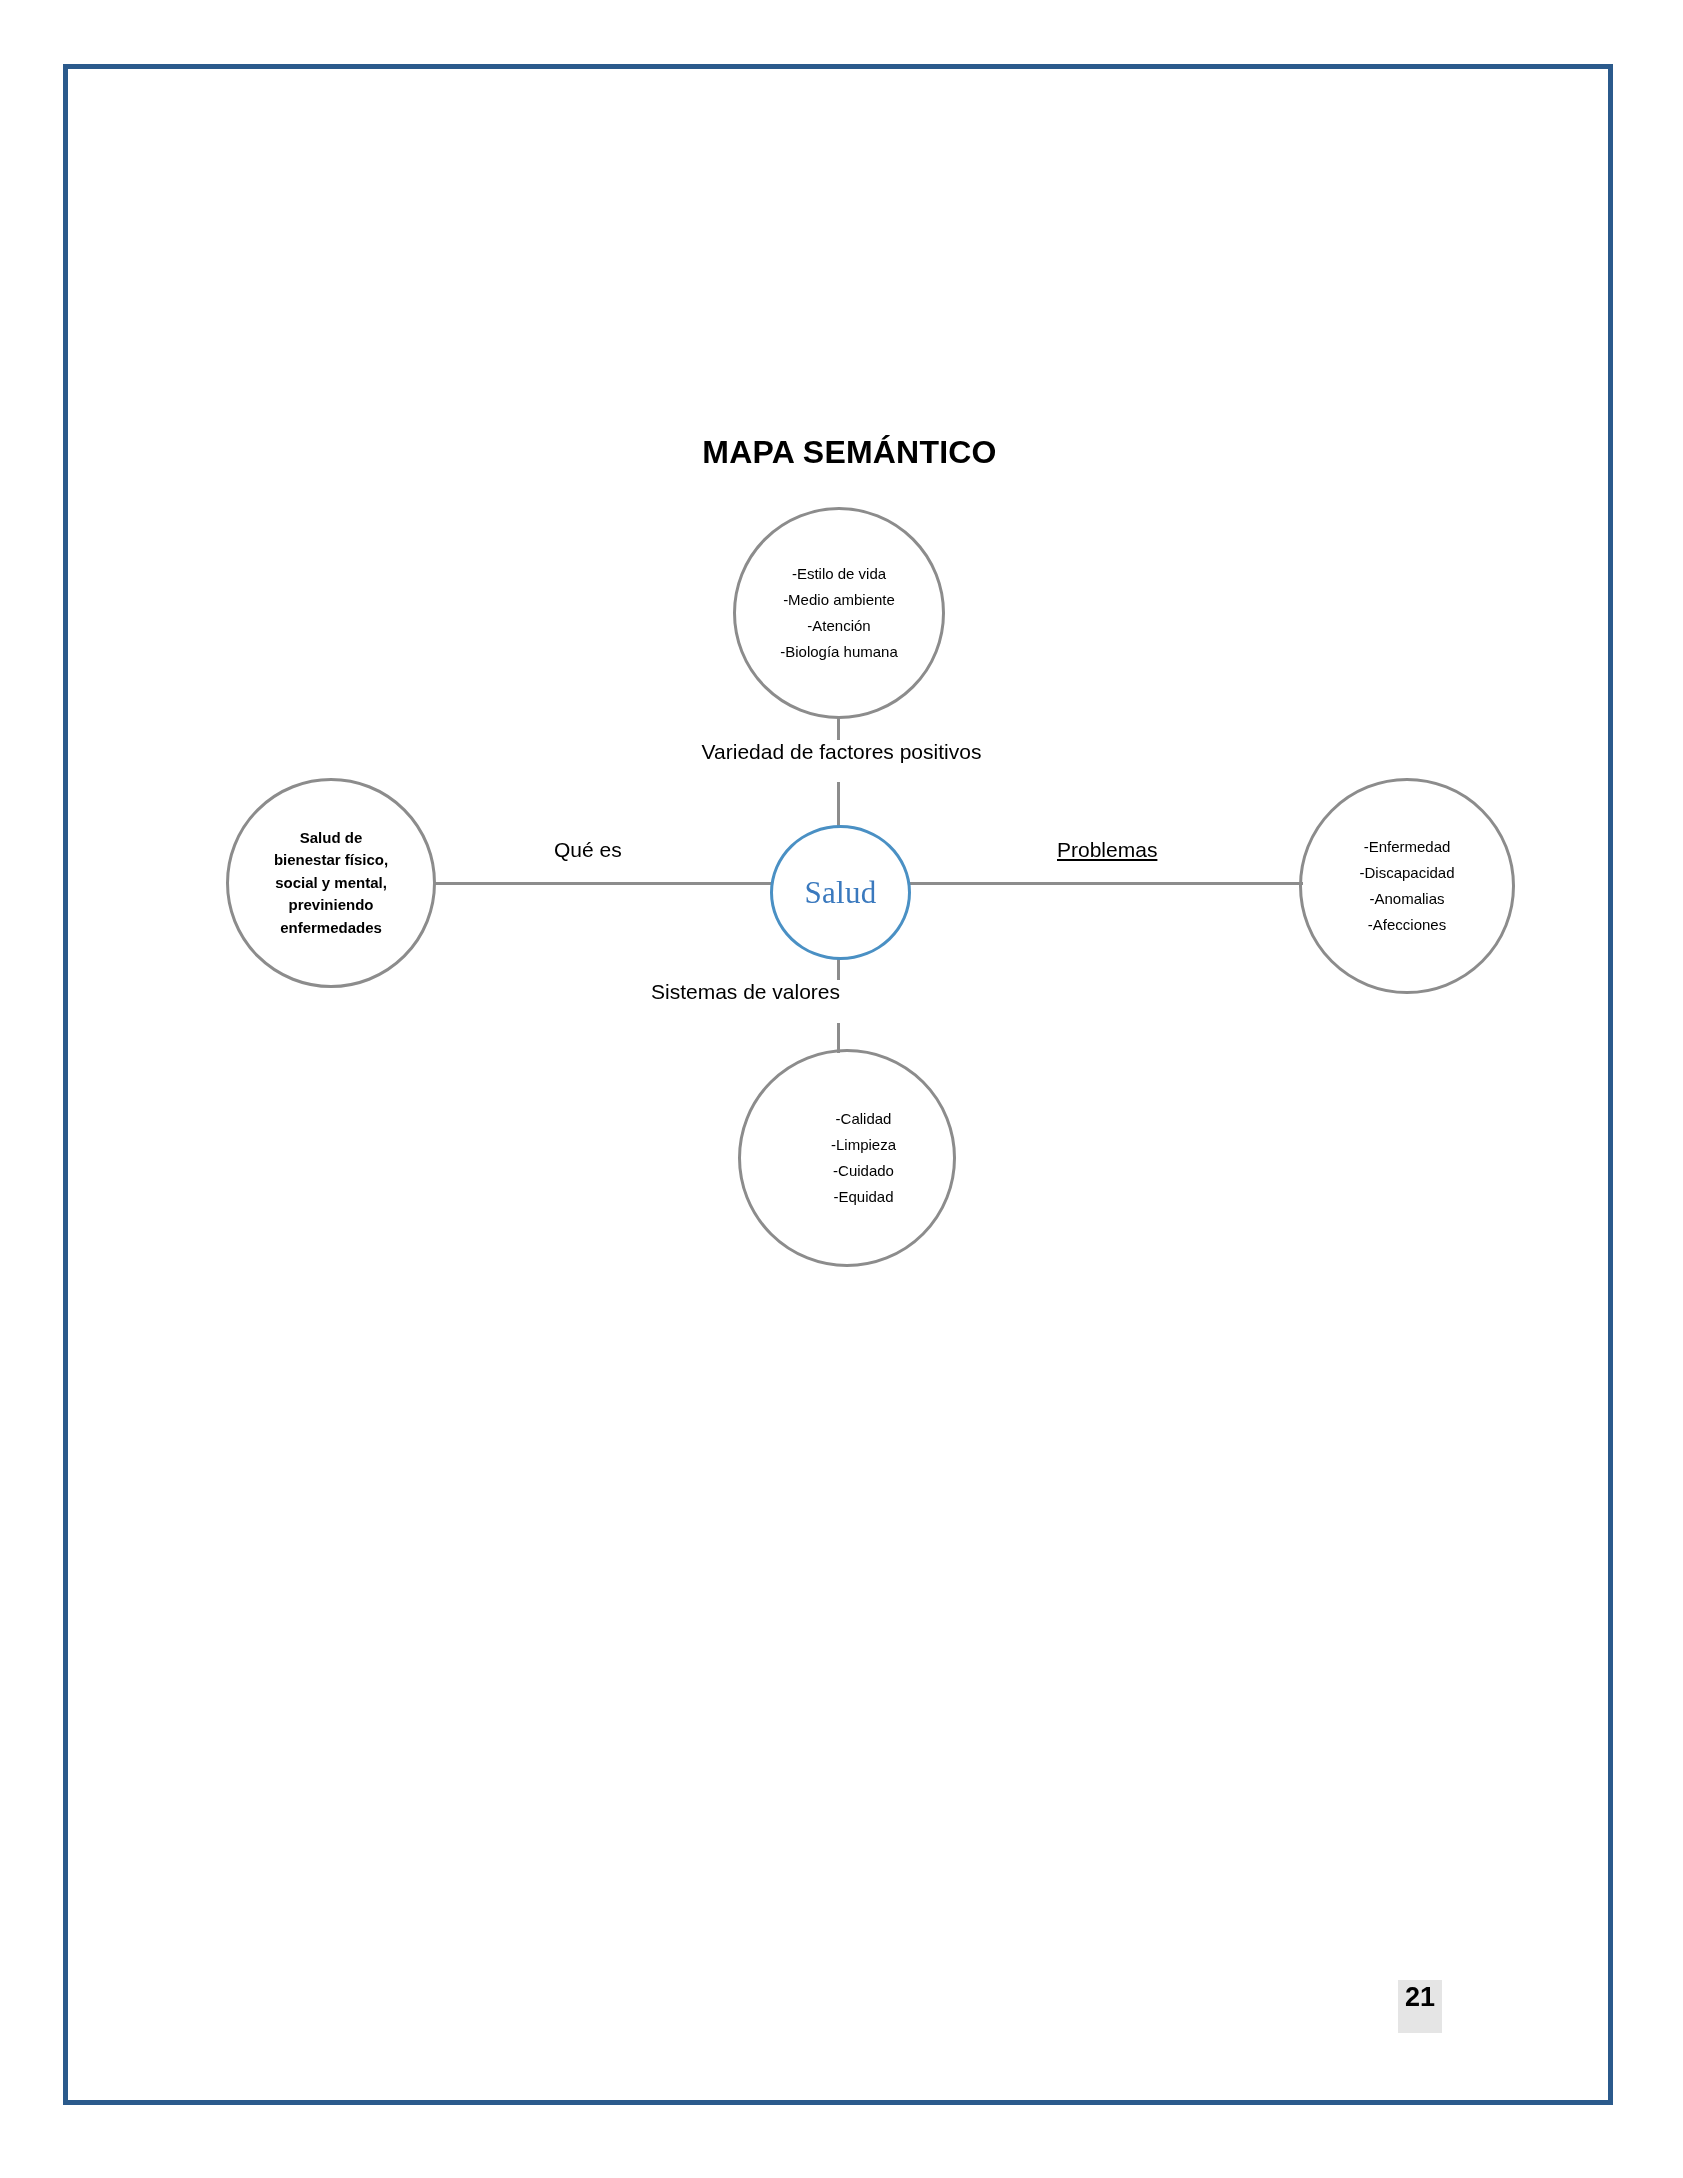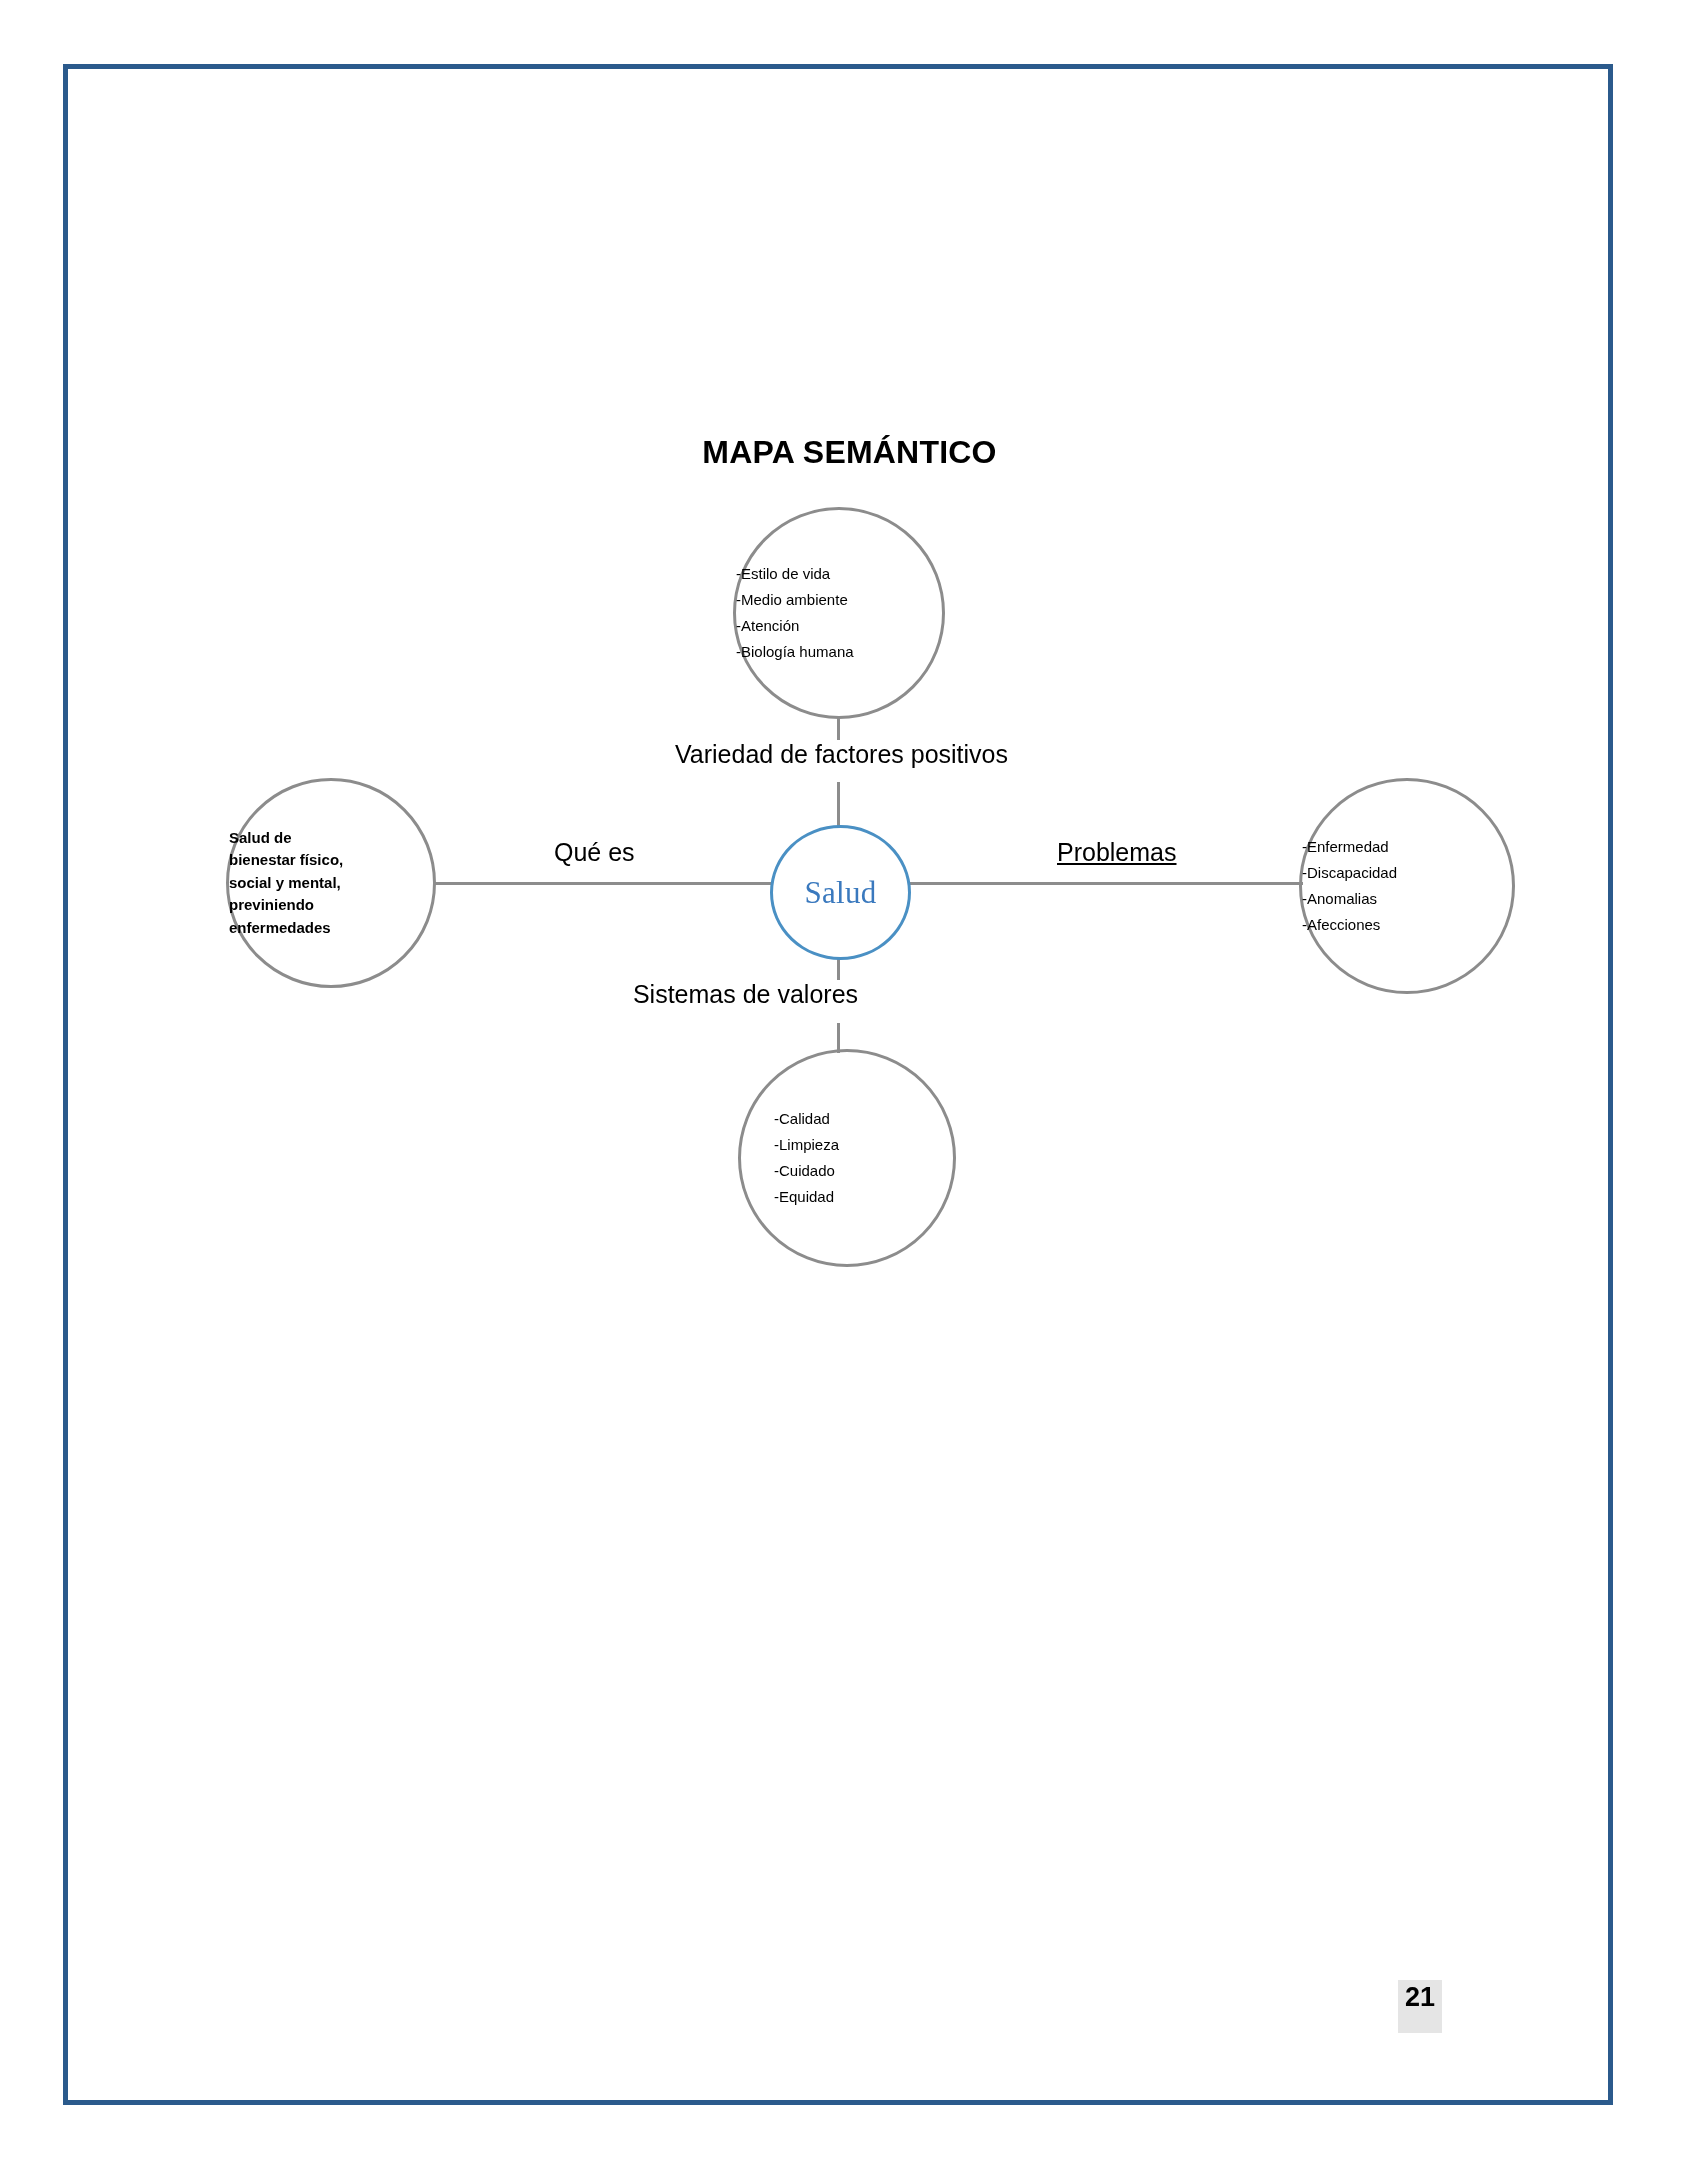--- a/index.html
+++ b/index.html
@@ -59,21 +59,21 @@
 
   
   .node-circle {
     position: absolute;
     box-sizing: border-box;
     border: 3px solid #8C8C8C;
     border-radius: 50%;
     background: transparent;
     display: flex;
     flex-direction: column;
-    align-items: flex-start;
+    align-items: center;
     justify-content: center;
     text-align: center;
     color: #000000;
   }
 
   .node-circle .line {
     display: block;
     line-height: 1.55;
     white-space: nowrap;
   }
@@ -156,21 +156,21 @@
   #link-right     { left: 907px;  top: 882px;  width: 396px; }
 
   #link-top-a     { left: 837px;  top: 716px;  height: 33px; }
   #link-top-b     { left: 837px;  top: 782px;  height: 45px; }
   #link-bottom-a  { left: 837px;  top: 956px;  height: 32px; }
   #link-bottom-b  { left: 837px;  top: 1023px; height: 30px; }
 
   
   .edge-label {
     position: absolute;
-    font-size: 25px;
+    font-size: 21px;
     color: #000000;
     background: #ffffff;
     white-space: nowrap;
     z-index: 2;
     font-family: "Liberation Sans", sans-serif;
   }
   #edge-label-left   { left: 554px;  top: 838px;  }
   #edge-label-right  { left: 1057px; top: 838px; text-decoration: underline;  }
   #edge-label-top    { left: 0px;    top: 740px;  width: 1683px; text-align: center; background: transparent; }
   #edge-label-top span { background: #ffffff; padding: 0 6px; }

